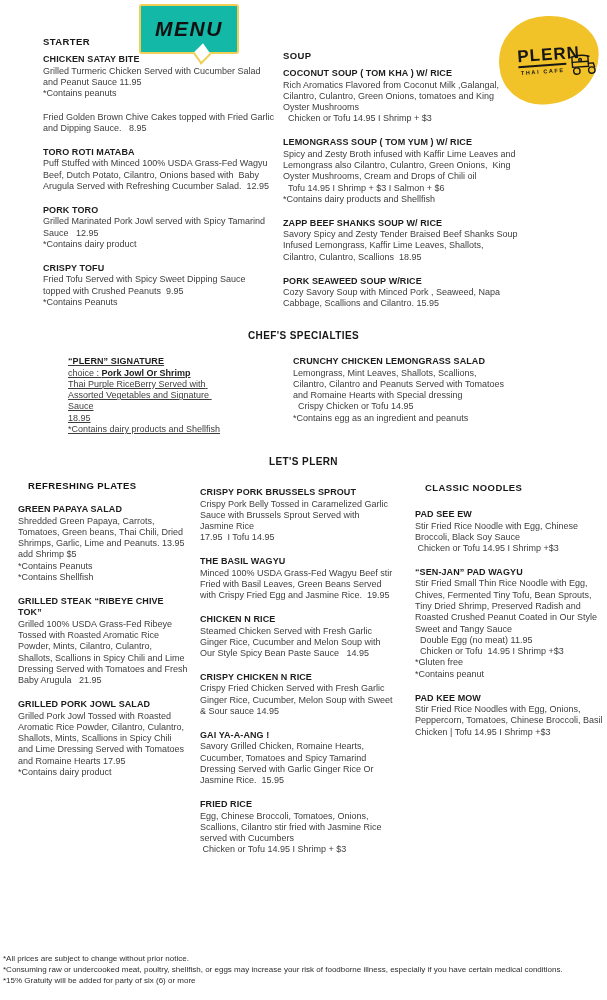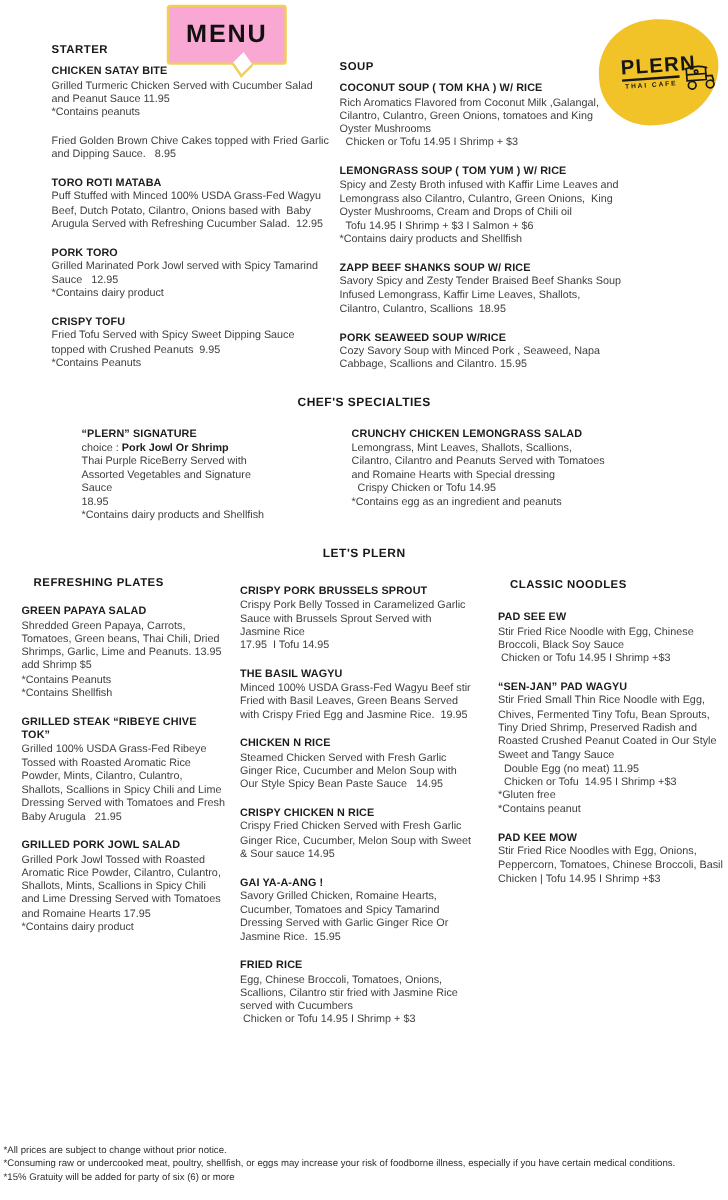--- a/index.html
+++ b/index.html
@@ -18,23 +18,23 @@
   .item{margin-top:12.5px;}
   .item:first-child{margin-top:0;}
   .item-name{font-size:9px;font-weight:bold;color:#1c1c1c;line-height:11.5px;letter-spacing:.1px;}
   .line{font-size:9px;line-height:11.3px;color:#3e3e3e;white-space:pre-wrap;}
   .line .b{font-weight:bold;color:#1c1c1c;}
   .items{margin-top:7px;}
   .pad-title{padding-left:10px;}
 
   
   .bubble{
-    left:139px;top:4px;width:96px;height:46px;background:#f9a8d4;
+    left:139px;top:4px;width:96px;height:46px;background:#14b8a6;
     border:2.5px solid #EFCF55;border-radius:3px;
-    display:flex;align-items:center;justify-content:center;
+    display:flex;align-items:center;justify-content:center;font-style:italic;
   }
   .bubble-text{font-size:21px;font-weight:bold;color:#111;letter-spacing:1.5px;font-stretch:condensed;}
   .bubble-tail{
     position:absolute;bottom:-8.5px;left:56%;width:12px;height:12px;background:#fff;
     border-right:2.5px solid #EFCF55;border-bottom:2.5px solid #EFCF55;
     transform:rotate(55deg) skew(10deg);
   }
 
   
   .logo{
@@ -148,21 +148,21 @@
   <div class="item">
     <div class="item-name">PORK SEAWEED SOUP W/RICE</div>
     <div>
           <div class="line">Cozy Savory Soup with Minced Pork , Seaweed, Napa Cabbage, Scallions and Cilantro. 15.95</div>
         </div>
   </div>
 </div>
 </div>
 
 <div class="abs center-title" style="top:330px;">CHEF'S SPECIALTIES</div>
-<div class="abs" style="left:68px;top:356px;width:168px;">
+<div class="abs" style="left:68px;top:356px;width:168px;text-decoration:underline;">
   <div class="item">
     <div class="item-name">“PLERN” SIGNATURE</div>
     <div>
         <div class="line"><span>choice : </span><span class="b">Pork Jowl Or Shrimp</span></div>
         <div class="line">Thai Purple RiceBerry Served with Assorted Vegetables and Signature Sauce</div>
         <div class="line">18.95</div>
         <div class="line">*Contains dairy products and Shellfish</div>
       </div>
   </div>
 </div>

